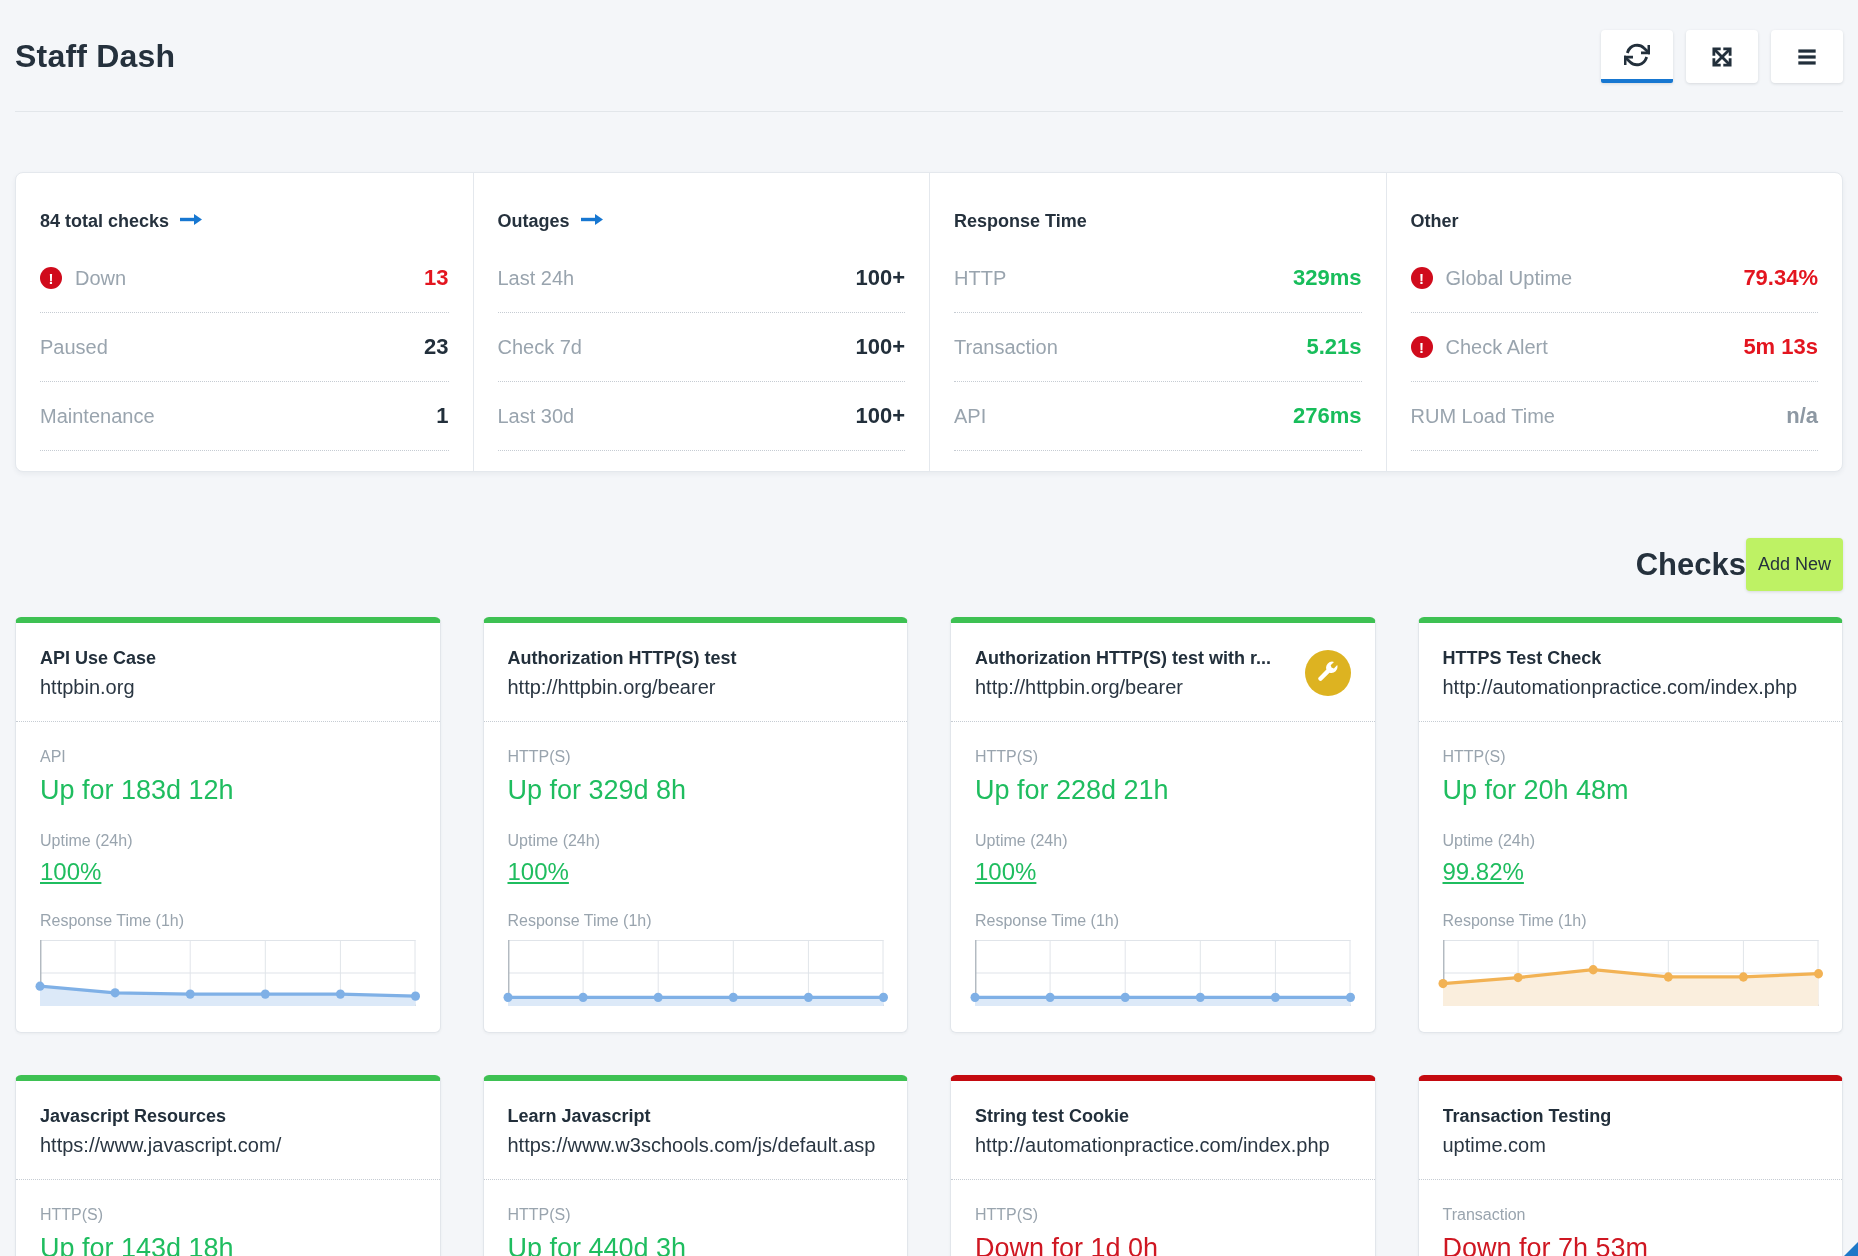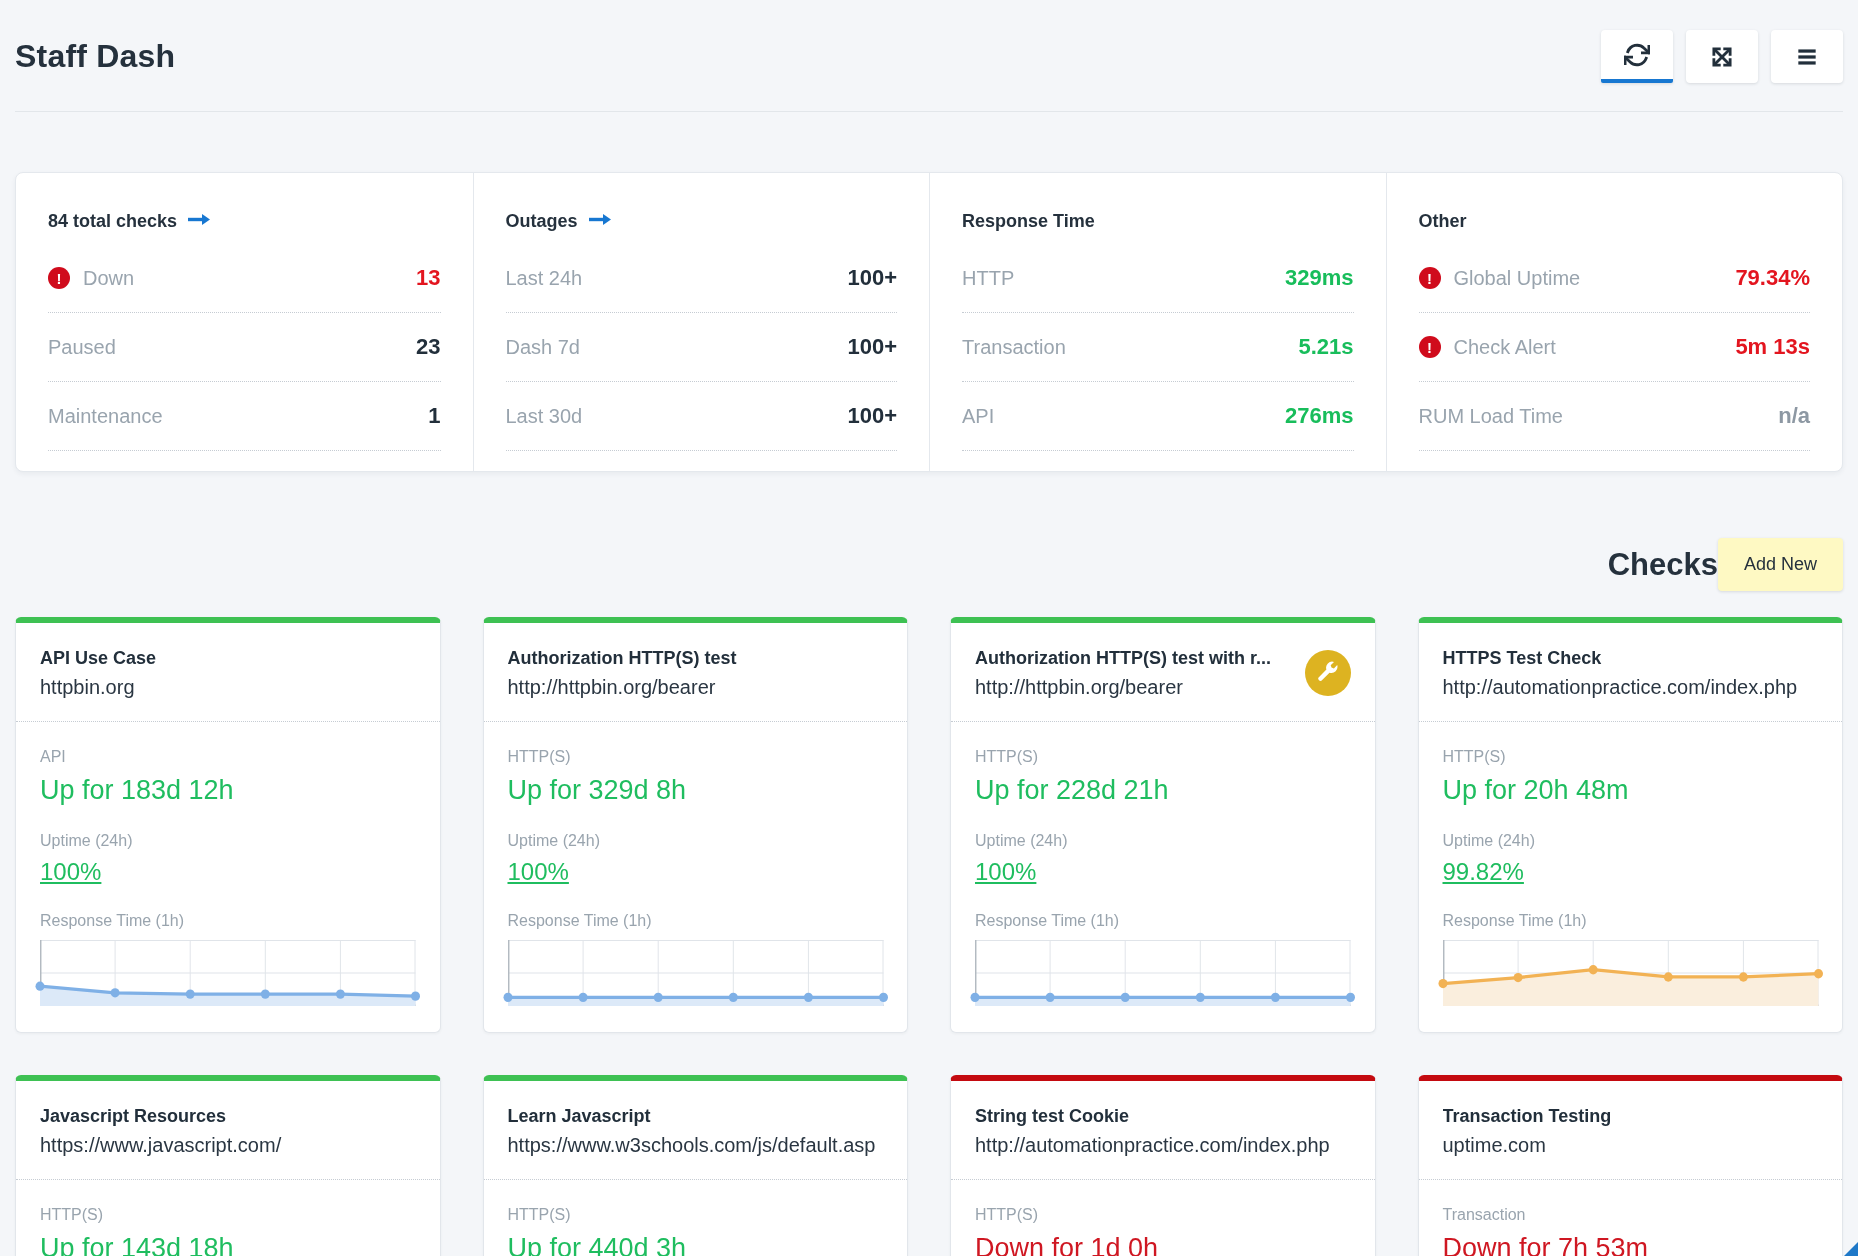--- a/index.html
+++ b/index.html
@@ -23,21 +23,21 @@
   .tool-btn.active { border-bottom:4px solid #1777d1; border-radius:4px 4px 2px 2px; }
   .tool-btn svg { display:block; }
   .hdr-rule { border:none; border-top:1px solid #e2e6ea; margin-top:28px; }
 
   
   .summary {
     margin-top:60px; background:#fff; border:1px solid #e4e8ed; border-radius:8px;
     box-shadow:0 2px 5px rgba(40,52,64,.06);
     display:grid; grid-template-columns:repeat(4,1fr);
   }
-  .sum-col { padding:38px 32px 20px;text-align:center; }
+  .sum-col { padding:38px 24px 20px;text-align:center; }
   .sum-col + .sum-col { border-left:1px solid #e4e8ed; }
   .sum-head { display:flex; align-items:center; gap:10px; font-size:18px; font-weight:800; color:#25313d; margin-bottom:12px; }
   .sum-row {
     display:flex; align-items:center; justify-content:space-between;
     padding:21px 0; border-bottom:1px dotted #c6ccd3;
   }
   .sum-row:last-child { border-bottom:1px dotted #c6ccd3; }
   .sum-label { display:flex; align-items:center; gap:13px; font-size:20px; color:#99a4ae; }
   .alert-ico {
     width:22px; height:22px; border-radius:50%; background:#d00b1c; color:#fff;
@@ -46,21 +46,21 @@
   }
   .sum-val { font-size:22px; font-weight:800; color:#222f3b; }
   .sum-val.red { color:#e3151f; }
   .sum-val.green { color:#18bd5b; }
   .sum-val.muted { color:#8d98a3; font-weight:700; }
 
   
   .checks-bar { display:flex; align-items:center; justify-content:flex-end; margin-top:66px; }
   .checks-bar h2 { font-size:31px; font-weight:800; color:#25313d; }
   .add-btn {
-    background:#fef9c3; border:none; border-radius:4px; padding:16px 26px;
+    background:#bef264; border:none; border-radius:4px; padding:16px 12px;
     font-family:inherit; font-size:18px; color:#25313d;
     box-shadow:0 1px 3px rgba(35,48,60,.14); cursor:pointer;
   }
 
   .grid { margin-top:26px; display:grid; grid-template-columns:repeat(4,1fr); gap:42px; }
   .check-card {
     background:#fff; border:1px solid #e2e6eb; border-radius:6px;
     box-shadow:0 1px 3px rgba(40,52,64,.05); cursor:pointer;
     border-top:6px solid #3ec153; min-height:412px;
   }
@@ -168,21 +168,21 @@
               <line x1="1" y1="7.5" x2="16" y2="7.5" stroke="#1777d1" stroke-width="3.4"></line>
               <polygon points="15,2 23,7.5 15,13" fill="#1777d1"></polygon>
             </svg>
         </span>
       </div>
       <div class="sum-row">
         <span class="sum-label">Last 24h</span>
         <span class="sum-val">100+</span>
       </div>
       <div class="sum-row">
-        <span class="sum-label">Dash 7d</span>
+        <span class="sum-label">Check 7d</span>
         <span class="sum-val">100+</span>
       </div>
       <div class="sum-row">
         <span class="sum-label">Last 30d</span>
         <span class="sum-val">100+</span>
       </div>
     </div>
 
     <div class="sum-col">
       <div class="sum-head">

